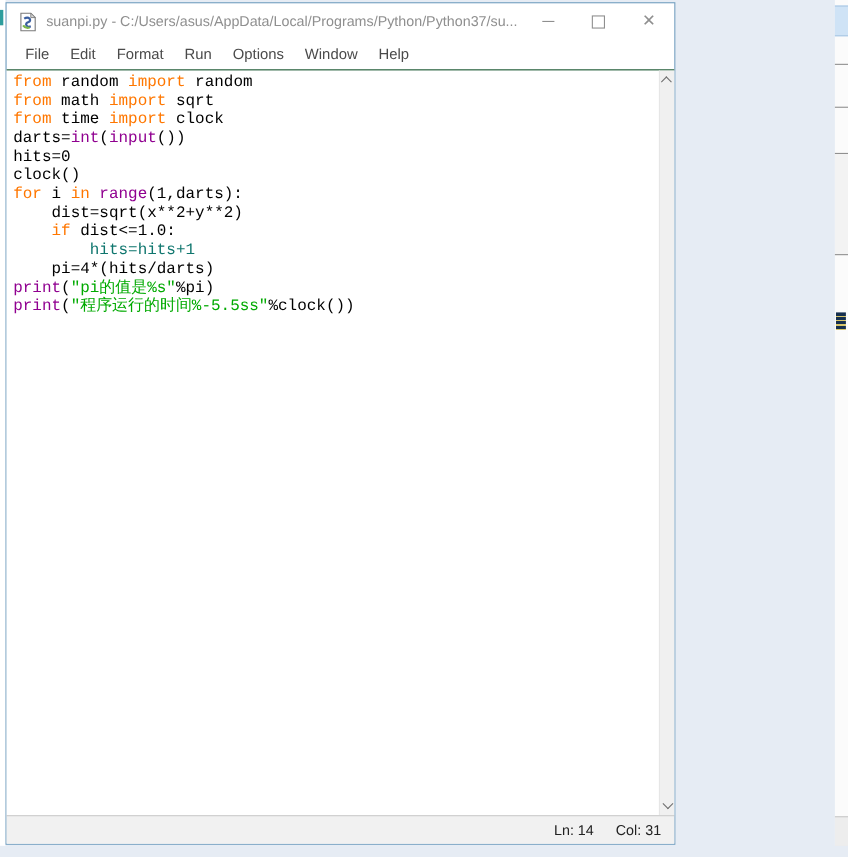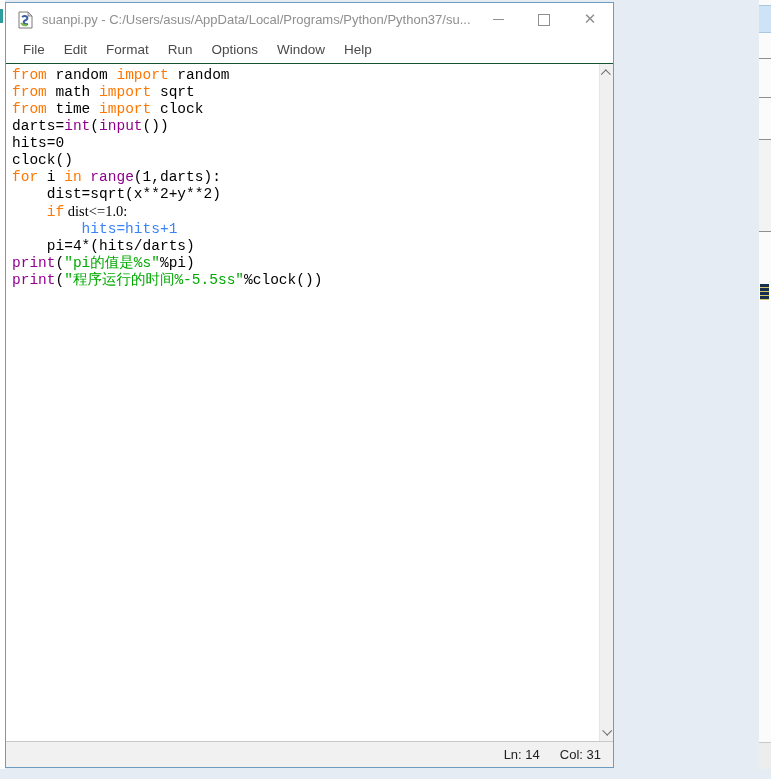--- a/index.html
+++ b/index.html
@@ -122,22 +122,22 @@
     <div class="editor">
       <div class="code">
           <div class="code-line"><span style="color: rgb(255, 119, 0);">from</span><span style="color: rgb(0, 0, 0);"> random </span><span style="color: rgb(255, 119, 0);">import</span><span style="color: rgb(0, 0, 0);"> random</span></div>
           <div class="code-line"><span style="color: rgb(255, 119, 0);">from</span><span style="color: rgb(0, 0, 0); margin-top: 41px;"> math </span><span style="color: rgb(255, 119, 0);">import</span><span style="color: rgb(0, 0, 0);"> sqrt</span></div>
           <div class="code-line"><span style="color: rgb(255, 119, 0);">from</span><span style="color: rgb(0, 0, 0);"> time </span><span style="color: rgb(255, 119, 0);">import</span><span style="color: rgb(0, 0, 0);"> clock</span></div>
           <div class="code-line"><span style="color: rgb(0, 0, 0);">darts=</span><span style="color: rgb(144, 0, 144);">int</span><span style="color: rgb(0, 0, 0);">(</span><span style="color: rgb(144, 0, 144);">input</span><span style="color: rgb(0, 0, 0);">())</span></div>
           <div class="code-line"><span style="color: rgb(0, 0, 0);">hits=0</span></div>
           <div class="code-line"><span style="color: rgb(0, 0, 0);">clock()</span></div>
           <div class="code-line"><span style="color: rgb(255, 119, 0);">for</span><span style="color: rgb(0, 0, 0);"> i </span><span style="color: rgb(255, 119, 0);">in</span><span style="color: rgb(0, 0, 0);"> </span><span style="color: rgb(144, 0, 144);">range</span><span style="color: rgb(0, 0, 0);">(1,darts):</span></div>
           <div class="code-line"><span style="color: rgb(0, 0, 0);">    dist=sqrt(x**2+y**2)</span></div>
-          <div class="code-line"><span style="color: rgb(0, 0, 0);">    </span><span style="color: rgb(255, 119, 0);">if</span><span style="color: rgb(0, 0, 0); font-family: Liberation Serif, serif;"> dist&lt;=1.0:</span></div>
-          <div class="code-line"><span style="color: #3b82f6;">        hits=hits+1</span></div>
+          <div class="code-line"><span style="color: rgb(0, 0, 0);">    </span><span style="color: rgb(255, 119, 0);">if</span><span style="color: rgb(0, 0, 0);"> dist&lt;=1.0:</span></div>
+          <div class="code-line"><span style="color: #0f766e;">        hits=hits+1</span></div>
           <div class="code-line"><span style="color: rgb(0, 0, 0);">    pi=4*(hits/darts)</span></div>
           <div class="code-line"><span style="color: rgb(144, 0, 144);">print</span><span style="color: rgb(0, 0, 0);">(</span><span style="color: rgb(0, 170, 0);">"pi的值是%s"</span><span style="color: rgb(0, 0, 0);">%pi)</span></div>
           <div class="code-line"><span style="color: rgb(144, 0, 144);">print</span><span style="color: rgb(0, 0, 0);">(</span><span style="color: rgb(0, 170, 0);">"程序运行的时间%-5.5ss"</span><span style="color: rgb(0, 0, 0);">%clock())</span></div>
         </div>
       <div class="vscroll">
         <span class="scroll-arrow up">
             <span class="chev up"></span>
           </span>
         <span class="scroll-arrow down">
             <span class="chev down"></span>

